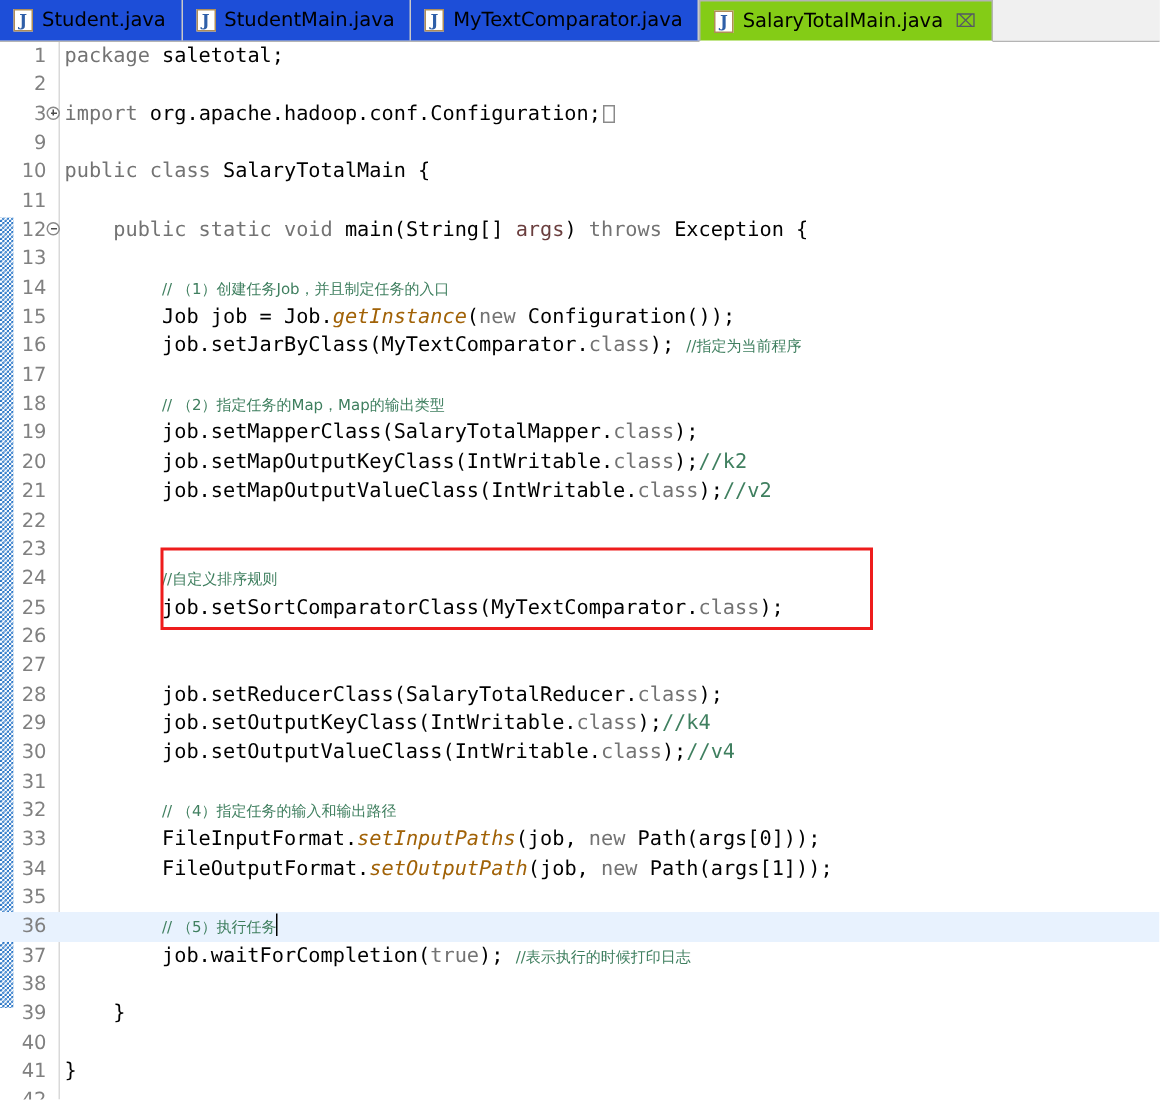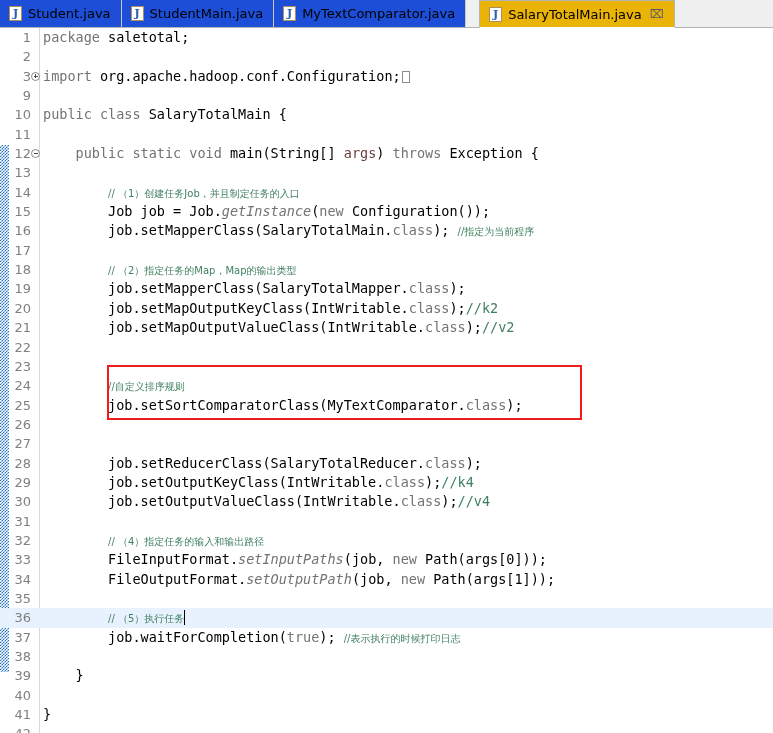--- a/index.html
+++ b/index.html
@@ -30,28 +30,27 @@
     padding: 0 10px 0 9px;
     font-size: 13px;
     color: #000000;
     border-right: 1px solid #c8c8c8;
     background: #1d4ed8;
     box-sizing: border-box;
     height: 27px;
     white-space: nowrap;
   }
   .tab.active {
-    background: #eab308;
+    background: #84cc16;
     border-top: 1px solid #b4b4b4;
     border-left: 1px solid #b4b4b4;
     border-right: 1px solid #b4b4b4;
     border-bottom: 1px solid #ffffff;
     height: 28px;
     margin-bottom: -1px;
-    margin-left: 13px;
   }
   .tab-spacer {
     flex: 1 1 auto;
     background: #f0f0f0;
     border-bottom: 0;
   }
   .java-icon {
     position: relative;
     width: 13px;
     height: 15px;
@@ -152,21 +151,21 @@
   .code {
     flex: 1 1 auto;
     padding-left: 3px;
     color: #000000;
   }
 
   
   .kw  { color: #737373; font-weight: normal; }
   .cm  { color: #3f7f5f; text-align: center; }
   .cmzh{ color: #3f7f5f; font-family: "DejaVu Sans", sans-serif; font-size: 10px;}
-  .mth { color: #737373; font-style: italic; }
+  .mth { color: #a16207; font-style: italic; }
   .par { color: #6a3e3e; }
 
   
   .fold-plus, .fold-minus {
     display: inline-block;
     width: 9px;
     height: 9px;
     border: 1px solid #8a8a8a;
     border-radius: 50%;
     position: relative;
@@ -253,21 +252,21 @@
       <div class="line"><div class="lineno">1</div><div class="fold"></div><div class="code"><span class="kw">package </span><span>saletotal;</span></div></div>
       <div class="line"><div class="lineno">2</div><div class="fold"></div><div class="code"></div></div>
       <div class="line"><div class="lineno">3</div><div class="fold"><span class="fold-plus"></span></div><div class="code"><span class="kw">import </span><span>org.apache.hadoop.conf.Configuration;</span><span class="collapsed-box"></span></div></div>
       <div class="line"><div class="lineno">9</div><div class="fold"></div><div class="code"></div></div>
       <div class="line"><div class="lineno">10</div><div class="fold"></div><div class="code"><span class="kw">public class </span><span>SalaryTotalMain {</span></div></div>
       <div class="line"><div class="lineno">11</div><div class="fold"></div><div class="code"></div></div>
       <div class="line"><div class="lineno">12</div><div class="fold"><span class="fold-minus"></span></div><div class="code"><span>    </span><span class="kw">public static void </span><span>main(String[] </span><span class="par">args</span><span>) </span><span class="kw">throws </span><span>Exception {</span></div></div>
       <div class="line"><div class="lineno">13</div><div class="fold"></div><div class="code"></div></div>
       <div class="line"><div class="lineno">14</div><div class="fold"></div><div class="code"><span>        </span><span class="cmzh">// （1）创建任务Job，并且制定任务的入口</span></div></div>
       <div class="line"><div class="lineno">15</div><div class="fold"></div><div class="code"><span>        Job job = Job.</span><span class="mth">getInstance</span><span>(</span><span class="kw">new </span><span>Configuration());</span></div></div>
-      <div class="line"><div class="lineno">16</div><div class="fold"></div><div class="code"><span>        job.setMapperClass(SalaryTotalMain.</span><span class="kw">class</span><span>); </span><span class="cmzh">//指定为当前程序</span></div></div>
+      <div class="line"><div class="lineno">16</div><div class="fold"></div><div class="code"><span>        job.setJarByClass(MyTextComparator.</span><span class="kw">class</span><span>); </span><span class="cmzh">//指定为当前程序</span></div></div>
       <div class="line"><div class="lineno">17</div><div class="fold"></div><div class="code"></div></div>
       <div class="line"><div class="lineno">18</div><div class="fold"></div><div class="code"><span>        </span><span class="cmzh">// （2）指定任务的Map，Map的输出类型</span></div></div>
       <div class="line"><div class="lineno">19</div><div class="fold"></div><div class="code"><span>        job.setMapperClass(SalaryTotalMapper.</span><span class="kw">class</span><span>);</span></div></div>
       <div class="line"><div class="lineno">20</div><div class="fold"></div><div class="code"><span>        job.setMapOutputKeyClass(IntWritable.</span><span class="kw">class</span><span>);</span><span class="cm">//k2</span></div></div>
       <div class="line"><div class="lineno">21</div><div class="fold"></div><div class="code"><span>        job.setMapOutputValueClass(IntWritable.</span><span class="kw">class</span><span>);</span><span class="cm">//v2</span></div></div>
       <div class="line"><div class="lineno">22</div><div class="fold"></div><div class="code"></div></div>
       <div class="line"><div class="lineno">23</div><div class="fold"></div><div class="code"></div></div>
       <div class="line"><div class="lineno">24</div><div class="fold"></div><div class="code"><span>        </span><span class="cmzh">//自定义排序规则</span></div></div>
       <div class="line"><div class="lineno">25</div><div class="fold"></div><div class="code"><span>        job.setSortComparatorClass(MyTextComparator.</span><span class="kw">class</span><span>);</span></div></div>
       <div class="line"><div class="lineno">26</div><div class="fold"></div><div class="code"></div></div>

